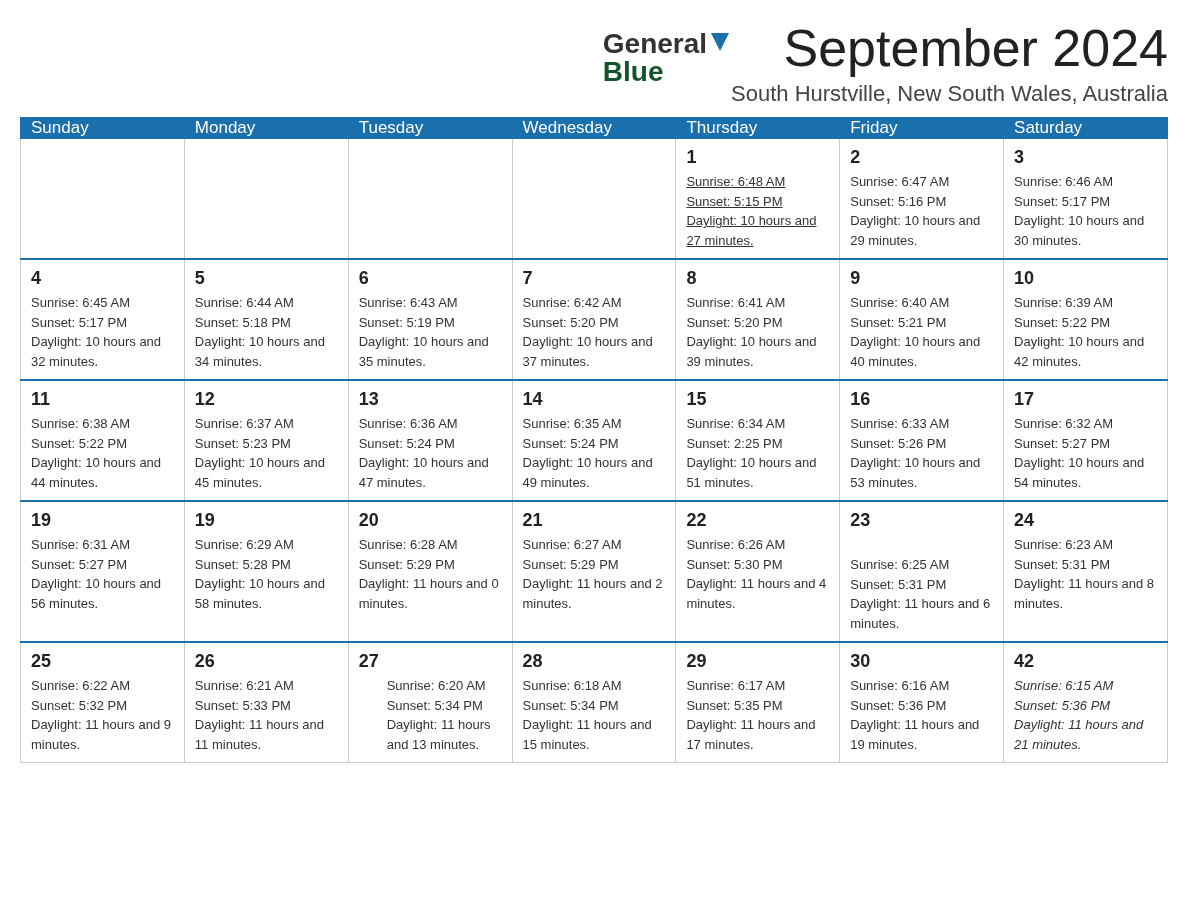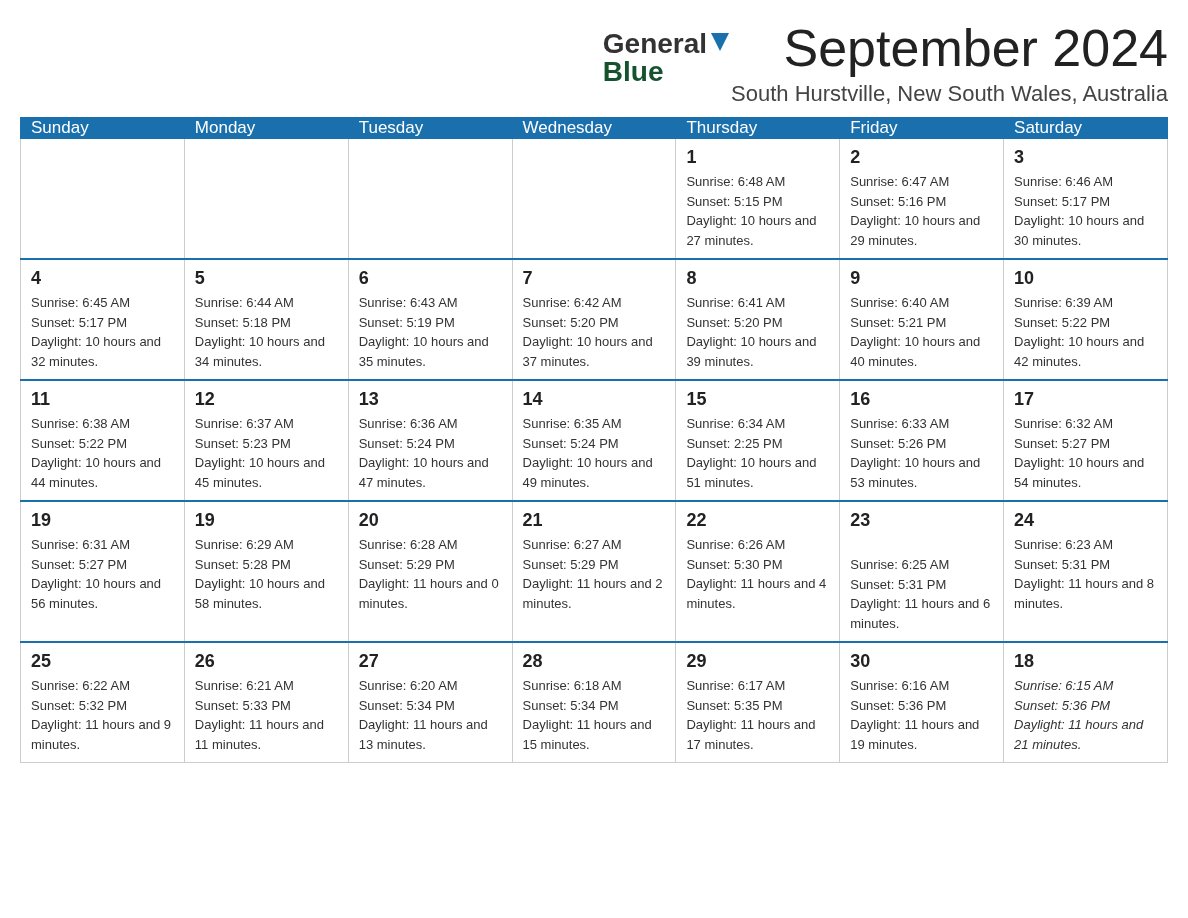--- a/index.html
+++ b/index.html
@@ -122,21 +122,21 @@
       </tr>
   </thead>
   <tbody id="calendar-body">
   <tr>
         <td class="empty-cell"></td>
         <td class="empty-cell"></td>
         <td class="empty-cell"></td>
         <td class="empty-cell"></td>
         <td>
           <span class="day-number">1</span>
-          <div class="day-info" style="white-space: pre-line;">Sunrise: 6:48 AM
+          <div class="day-info" style="white-space: pre-line; text-decoration: underline;">Sunrise: 6:48 AM
 Sunset: 5:15 PM
 Daylight: 10 hours and 27 minutes.</div>
         </td>
         <td>
           <span class="day-number">2</span>
           <div class="day-info" style="white-space: pre-line;">Sunrise: 6:47 AM
 Sunset: 5:16 PM
 Daylight: 10 hours and 29 minutes.</div>
         </td>
         <td>
@@ -286,21 +286,21 @@
 Daylight: 11 hours and 9 minutes.</div>
         </td>
         <td>
           <span class="day-number">26</span>
           <div class="day-info" style="white-space: pre-line;">Sunrise: 6:21 AM
 Sunset: 5:33 PM
 Daylight: 11 hours and 11 minutes.</div>
         </td>
         <td>
           <span class="day-number">27</span>
-          <div class="day-info" style="white-space: pre-line;">Sunrise: 6:20 AM
+          <div class="day-info" style="white-space: pre-line; margin-left: 28px;">Sunrise: 6:20 AM
 Sunset: 5:34 PM
 Daylight: 11 hours and 13 minutes.</div>
         </td>
         <td>
           <span class="day-number">28</span>
           <div class="day-info" style="white-space: pre-line;">Sunrise: 6:18 AM
 Sunset: 5:34 PM
 Daylight: 11 hours and 15 minutes.</div>
         </td>
         <td>
@@ -309,20 +309,20 @@
 Sunset: 5:35 PM
 Daylight: 11 hours and 17 minutes.</div>
         </td>
         <td>
           <span class="day-number">30</span>
           <div class="day-info" style="white-space: pre-line;">Sunrise: 6:16 AM
 Sunset: 5:36 PM
 Daylight: 11 hours and 19 minutes.</div>
         </td>
         <td>
-          <span class="day-number">18</span>
+          <span class="day-number">42</span>
           <div class="day-info" style="white-space: pre-line; font-style: italic;">Sunrise: 6:15 AM
 Sunset: 5:36 PM
 Daylight: 11 hours and 21 minutes.</div>
         </td>
       </tr>
     </tbody>
 </table>
 
 </body></html>

